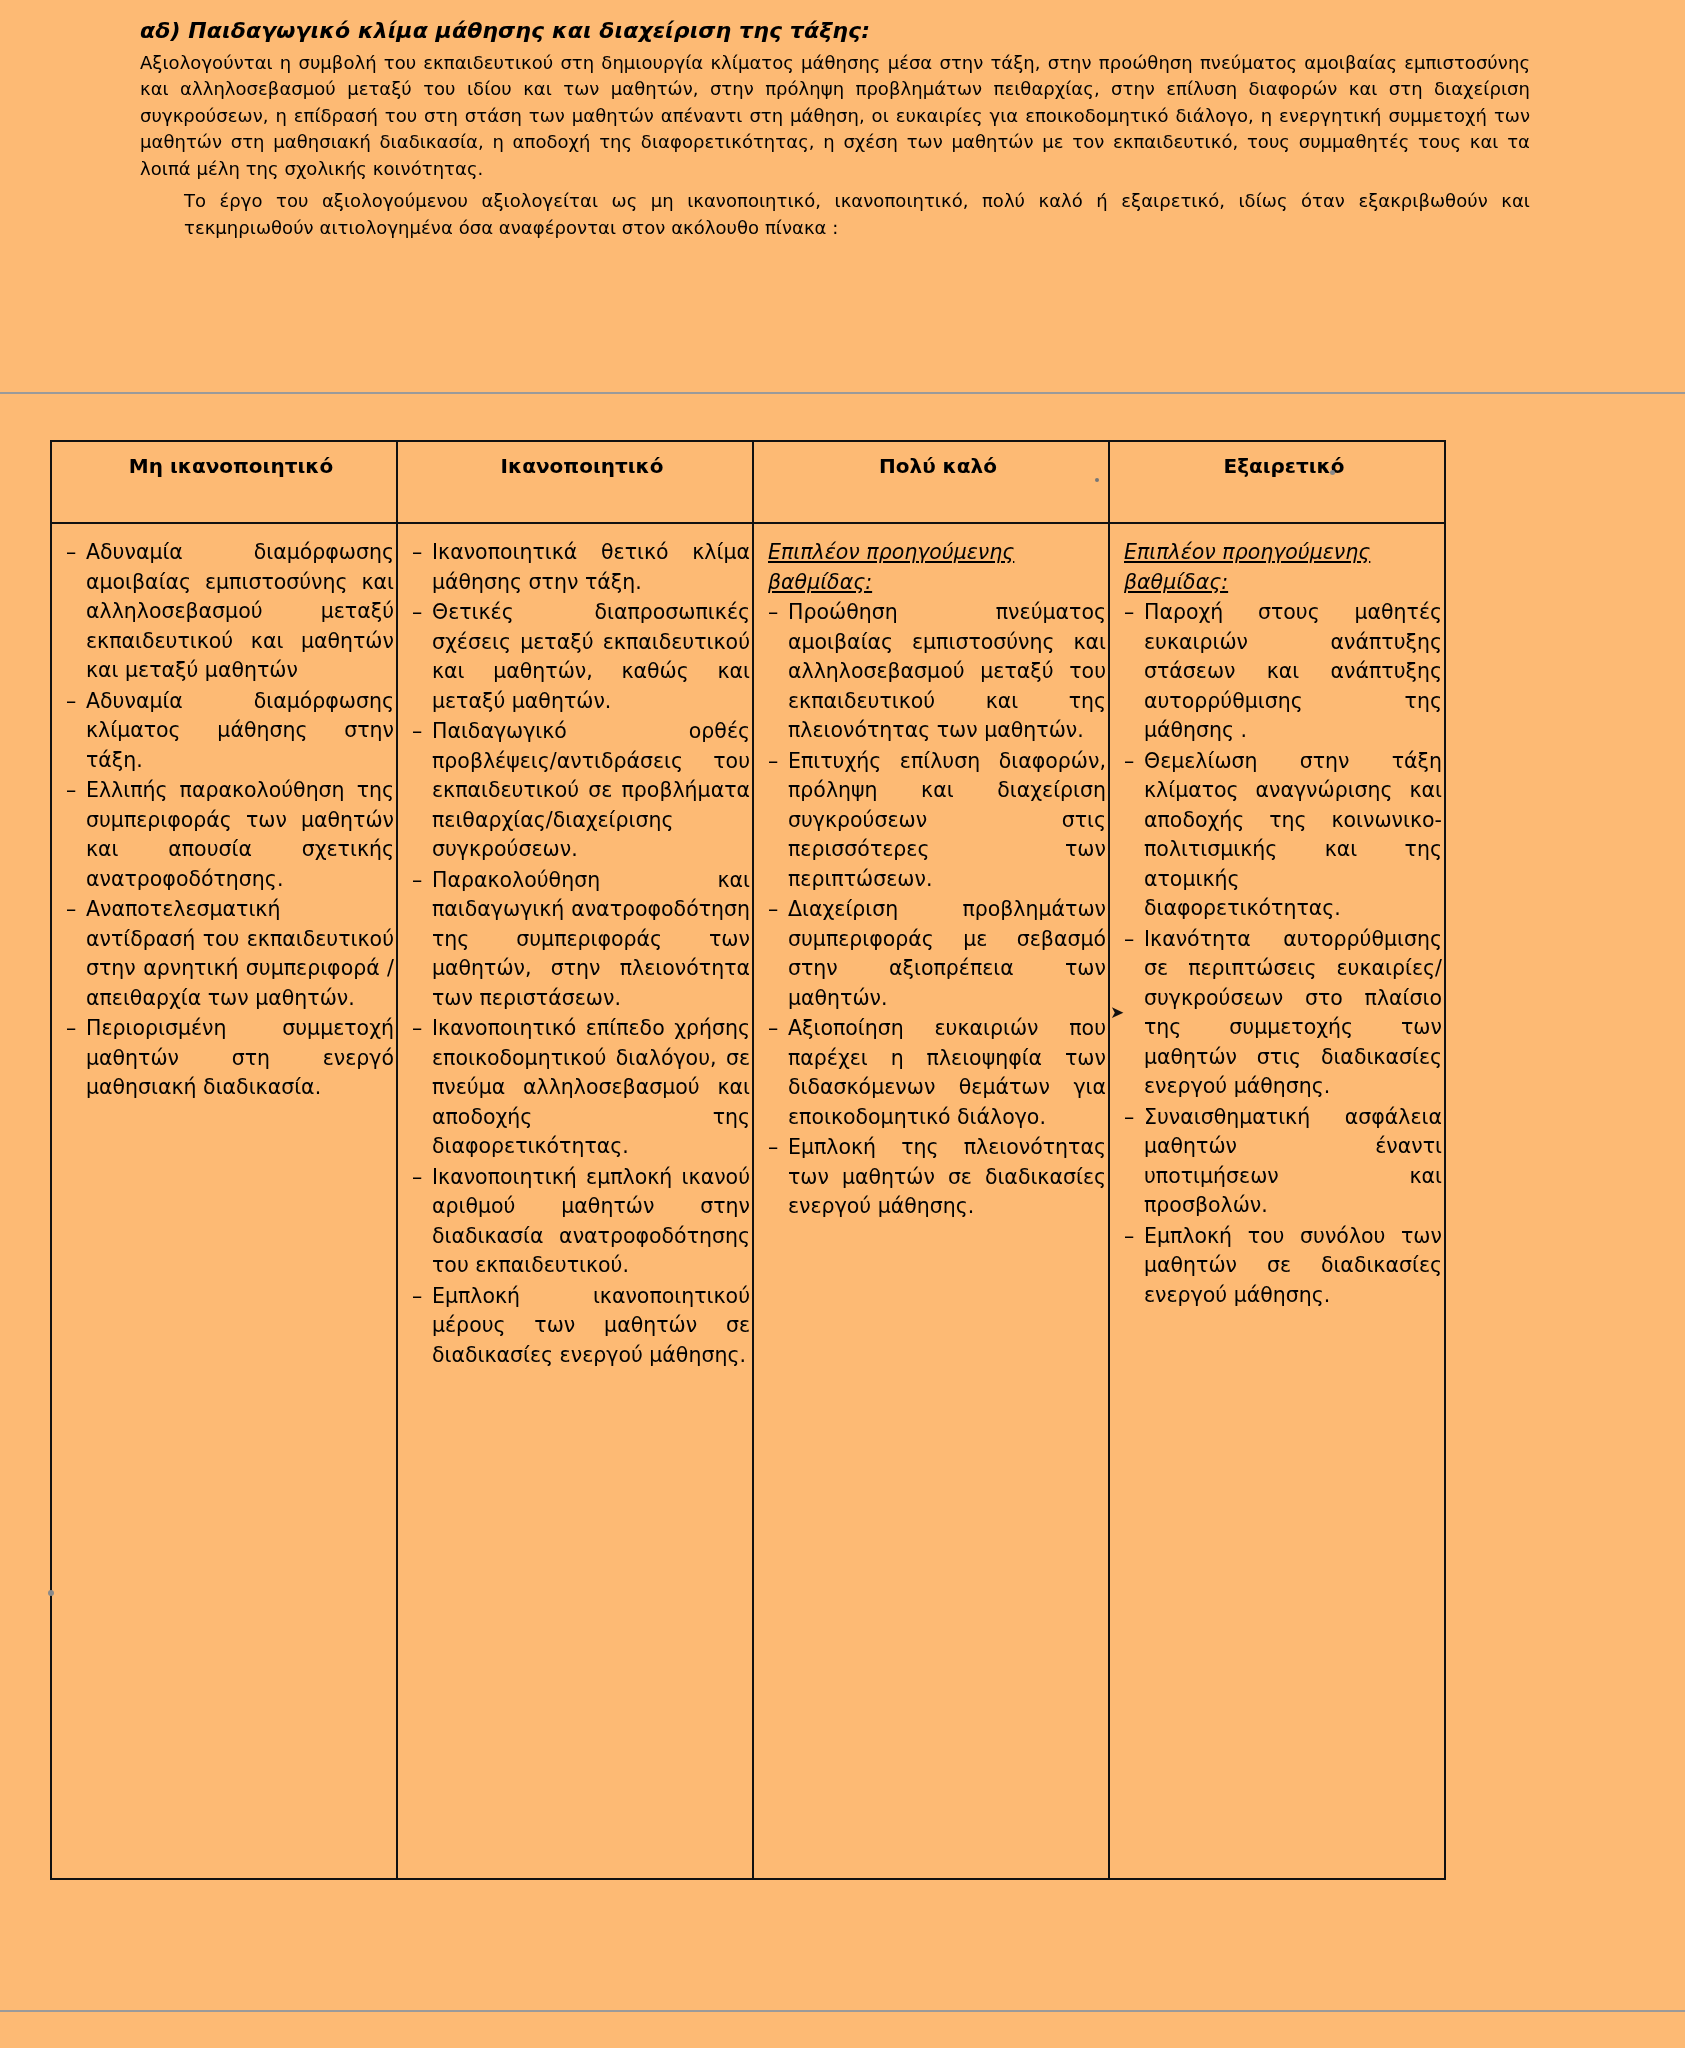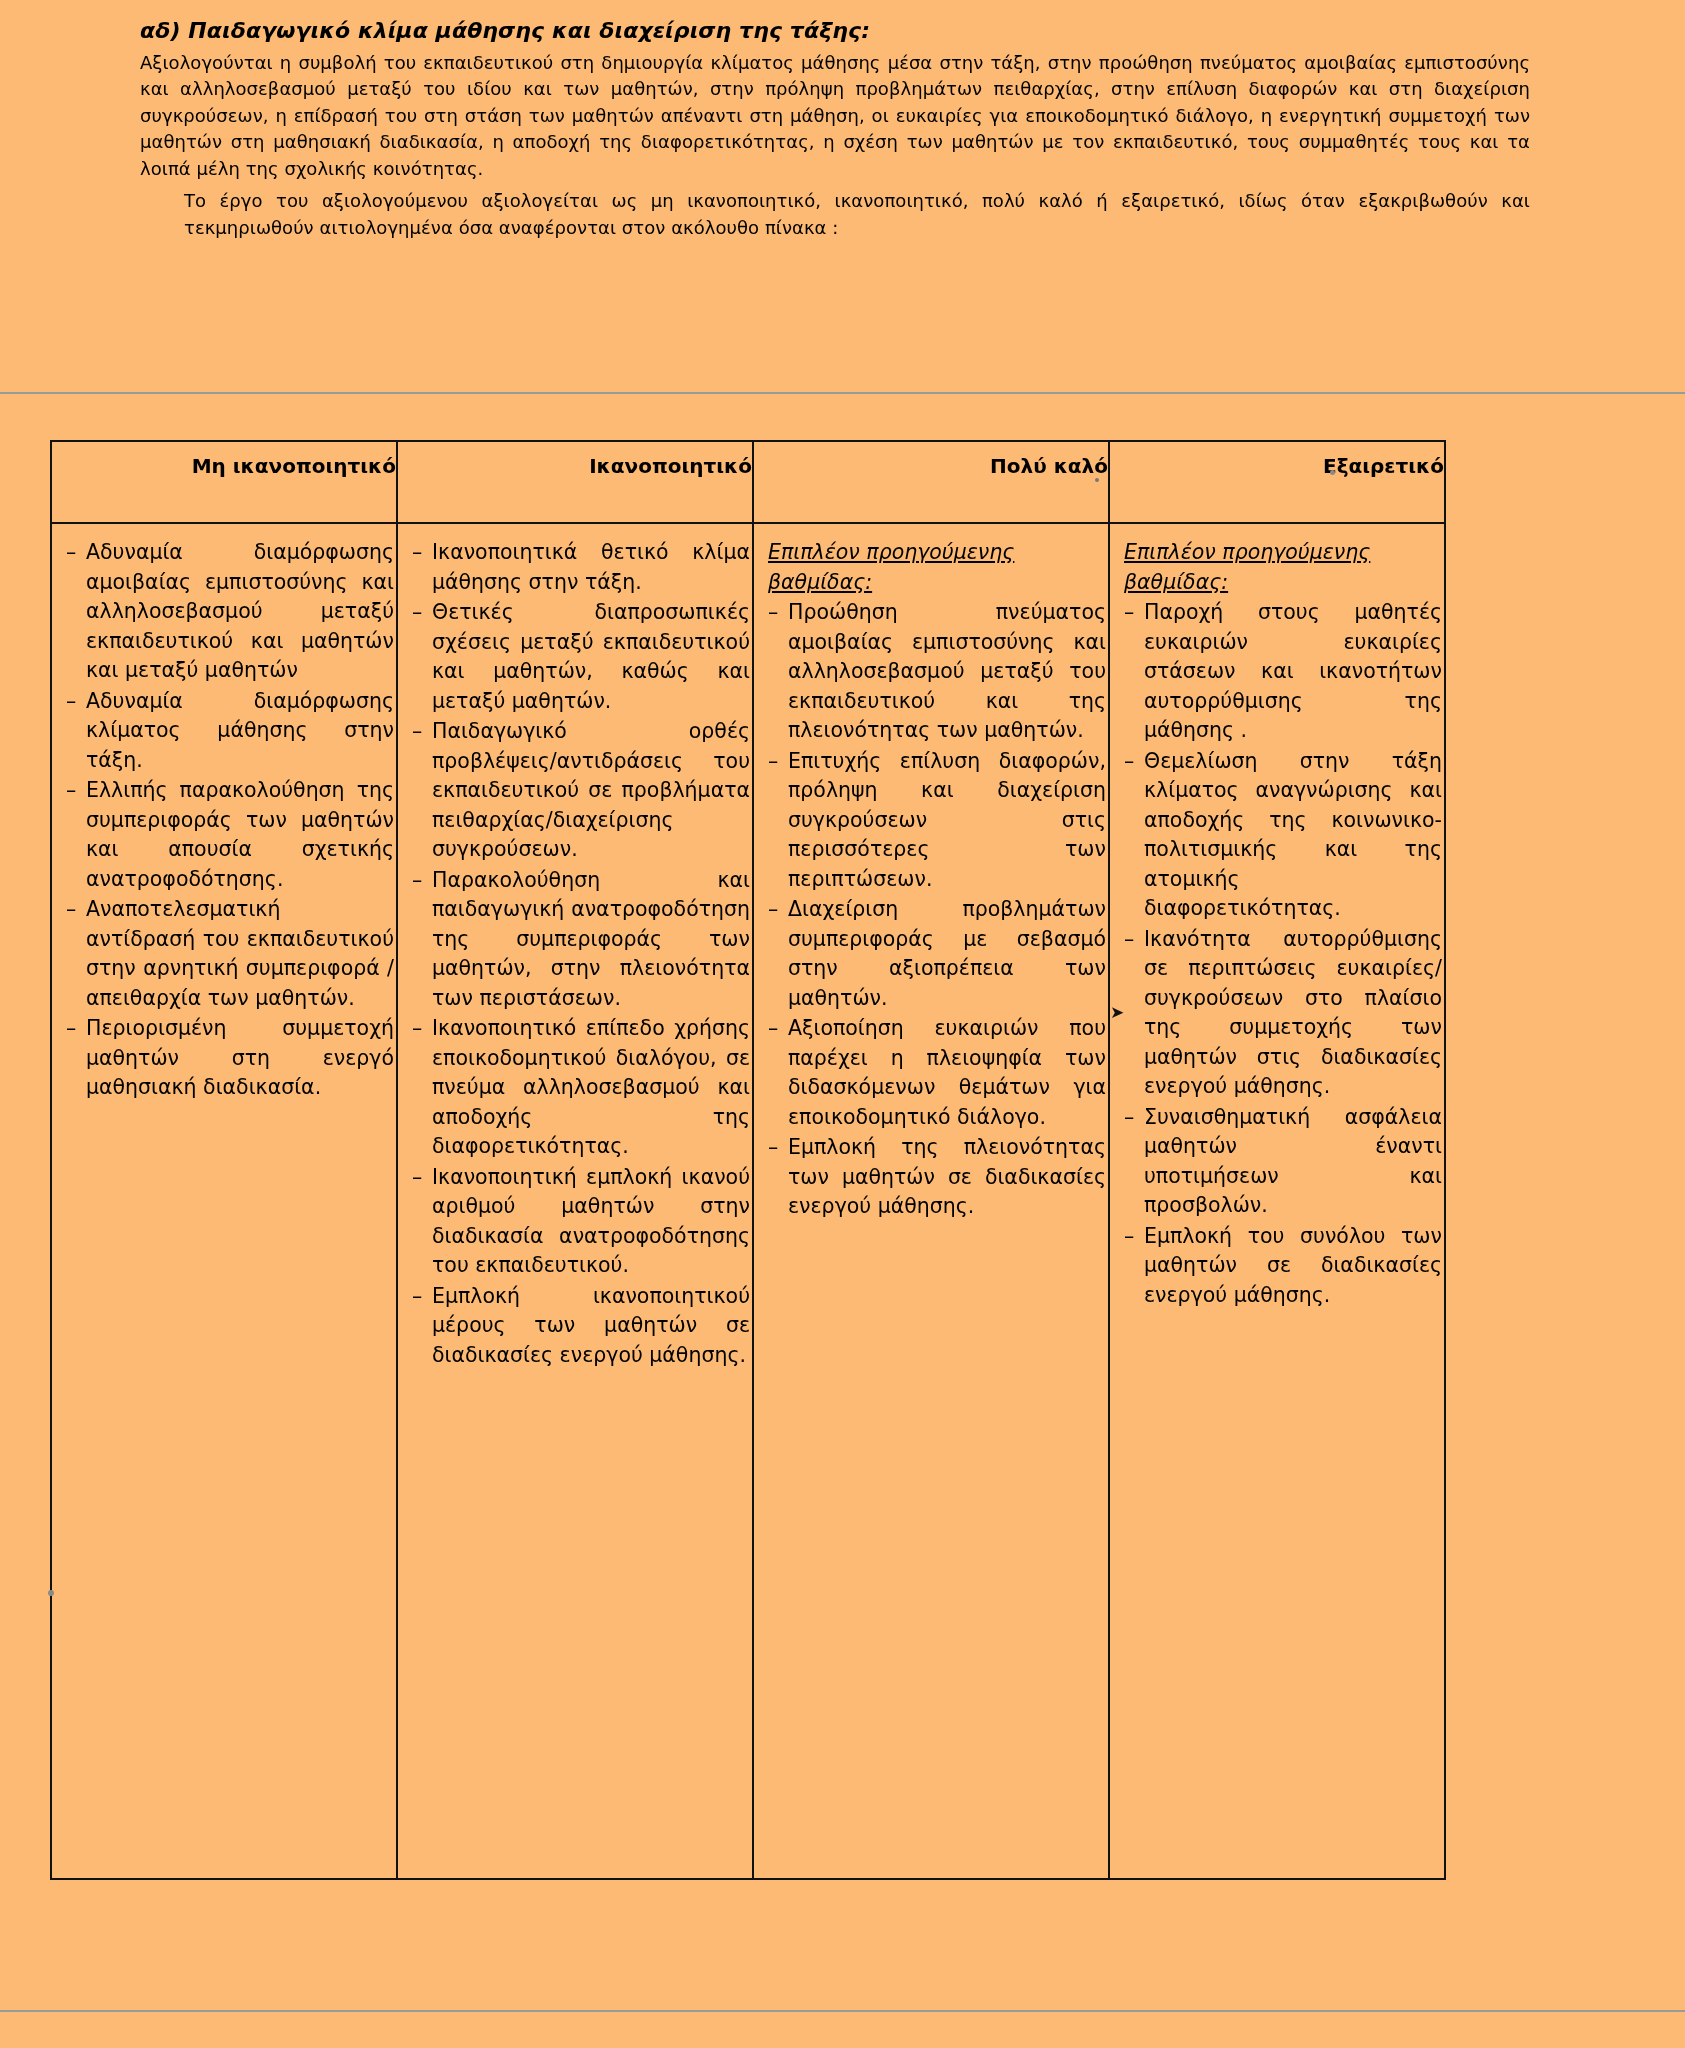--- a/index.html
+++ b/index.html
@@ -70,21 +70,21 @@
     border-collapse: collapse;
     table-layout: fixed;
   }
   table.grid th, table.grid td {
     border: 2px solid #111;
     vertical-align: top;
     padding: 0;
   }
   table.grid th {
     height: 56px;
-    text-align: right;
+    text-align: center;
     font-size: 20px;
     font-weight: bold;
     padding: 12px 0 12px 14px;
   }
   table.grid td {
     padding: 14px 2px 20px 14px;
     height: 1320px;
   }
   .col1 { width: 330px; }
   .col2 { width: 340px; }
@@ -188,21 +188,21 @@
             <li>Προώθηση πνεύματος αμοιβαίας εμπιστοσύνης και αλληλοσεβασμού μεταξύ του εκπαιδευτικού και της πλειονότητας των μαθητών.</li>
             <li>Επιτυχής επίλυση διαφορών, πρόληψη και διαχείριση συγκρούσεων στις περισσότερες των περιπτώσεων.</li>
             <li>Διαχείριση προβλημάτων συμπεριφοράς με σεβασμό στην αξιοπρέπεια των μαθητών.</li>
             <li>Αξιοποίηση ευκαιριών που παρέχει η πλειοψηφία των διδασκόμενων θεμάτων για εποικοδομητικό διάλογο.</li>
             <li>Εμπλοκή της πλειονότητας των μαθητών σε διαδικασίες ενεργού μάθησης.</li>
           </ul>
         </td>
         <td class="col4">
           <div class="lead">Επιπλέον προηγούμενης βαθμίδας:</div>
           <ul class="bullets">
-            <li>Παροχή στους μαθητές ευκαιριών ευκαιρίες στάσεων και ικανοτήτων αυτορρύθμισης της μάθησης .</li>
+            <li>Παροχή στους μαθητές ευκαιριών ανάπτυξης στάσεων και ανάπτυξης αυτορρύθμισης της μάθησης .</li>
             <li>Θεμελίωση στην τάξη κλίματος αναγνώρισης και αποδοχής της κοινωνικο-πολιτισμικής και της ατομικής διαφορετικότητας.</li>
             <li>Ικανότητα αυτορρύθμισης σε περιπτώσεις ευκαιρίες/συγκρούσεων στο πλαίσιο της συμμετοχής των μαθητών στις διαδικασίες ενεργού μάθησης.</li>
             <li>Συναισθηματική ασφάλεια μαθητών έναντι υποτιμήσεων και προσβολών.</li>
             <li>Εμπλοκή του συνόλου των μαθητών σε διαδικασίες ενεργού μάθησης.</li>
           </ul>
         </td>
       </tr>
     </tbody>
   </table>
 

